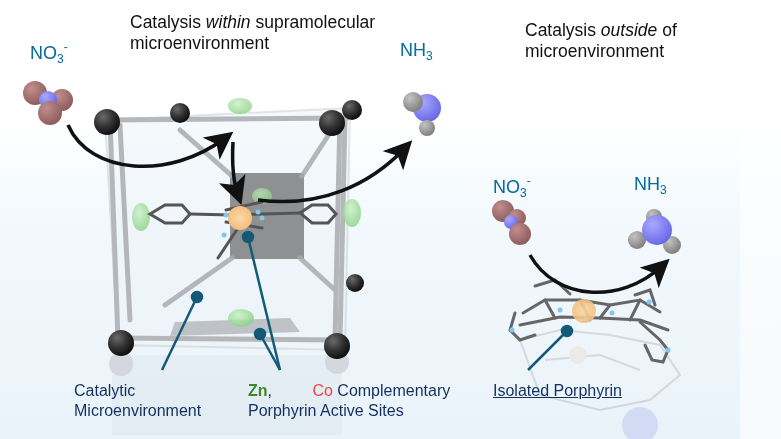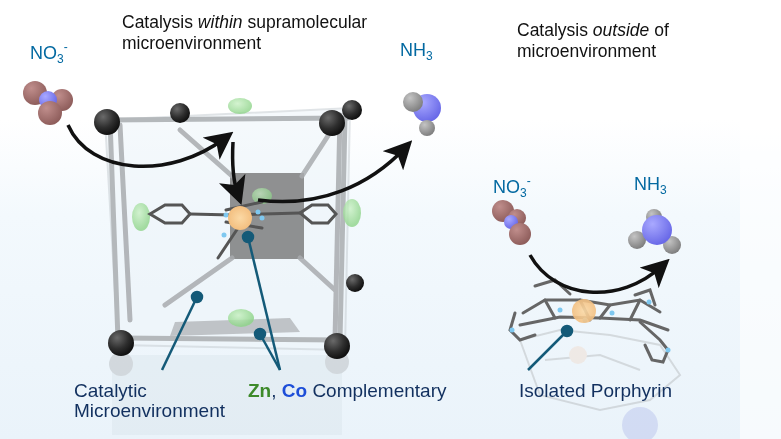--- a/index.html
+++ b/index.html
@@ -1,26 +1,26 @@
 <!DOCTYPE html>
 <html><head>
 <meta charset="utf-8">
 <style>
   html, body { margin:0; padding:0; }
   body { width:781px; height:439px; overflow:hidden; background:#ffffff; position:relative;
          font-family:"Liberation Sans", sans-serif; }
   .bg { position:absolute; left:0; top:0; width:781px; height:439px; }
-  .txt { position:absolute; color:#111; font-size:17.5px; line-height:21px; }
+  .txt { position:absolute; color:#111; font-size:17.5px; line-height:21px;margin-left:8px; }
   .hdr { font-size:17.5px; line-height:21px; color:#111; }
   .mol-label { position:absolute; font-size:18px; color:#0369a1; }
   .mol-label sub { font-size:12px; vertical-align:-4px; }
   .mol-label sup { font-size:12px; vertical-align:8px; }
-  .caption { position:absolute; color:#12305f; font-size:19px; line-height:20px; }
+  .caption { position:absolute; color:#12305f; font-size:16px; line-height:20px; }
   .zn { color:#3d8a2a; font-weight:bold; }
-  .co { color:#1d4ed8; font-weight:bold; }
+  .co { color:#ef4444; font-weight:normal;margin-left:36px; }
 </style>
 </head>
 <body>
 
 <svg class="bg" viewBox="0 0 781 439" width="781" height="439">
   <defs>
     <linearGradient id="floor" x1="0" y1="0" x2="0" y2="1">
       <stop offset="0" stop-color="#ffffff"></stop>
       <stop offset="0.3" stop-color="#f3f9fd"></stop>
       <stop offset="1" stop-color="#eaf3fa"></stop>
@@ -226,17 +226,18 @@
   <span>NH</span><sub>3</sub>
 </div>
 
 <div class="caption" style="left:74px; top:381px;">
   <span>Catalytic</span><br>
   <span>Microenvironment</span>
 </div>
 
 <div class="caption" style="left:248px; top:381px;">
   <span class="zn">Zn</span><span>, </span><span class="co">Co</span><span> Complementary</span><br>
-</div>
-
-<div class="caption" style="left:519px; top:381px;">
+  <span>Porphyrin Active Sites</span>
+</div>
+
+<div class="caption" style="left:493px; top:381px;text-decoration:underline;">
   <span>Isolated Porphyrin</span><br>
 </div>
 
 </body></html>

